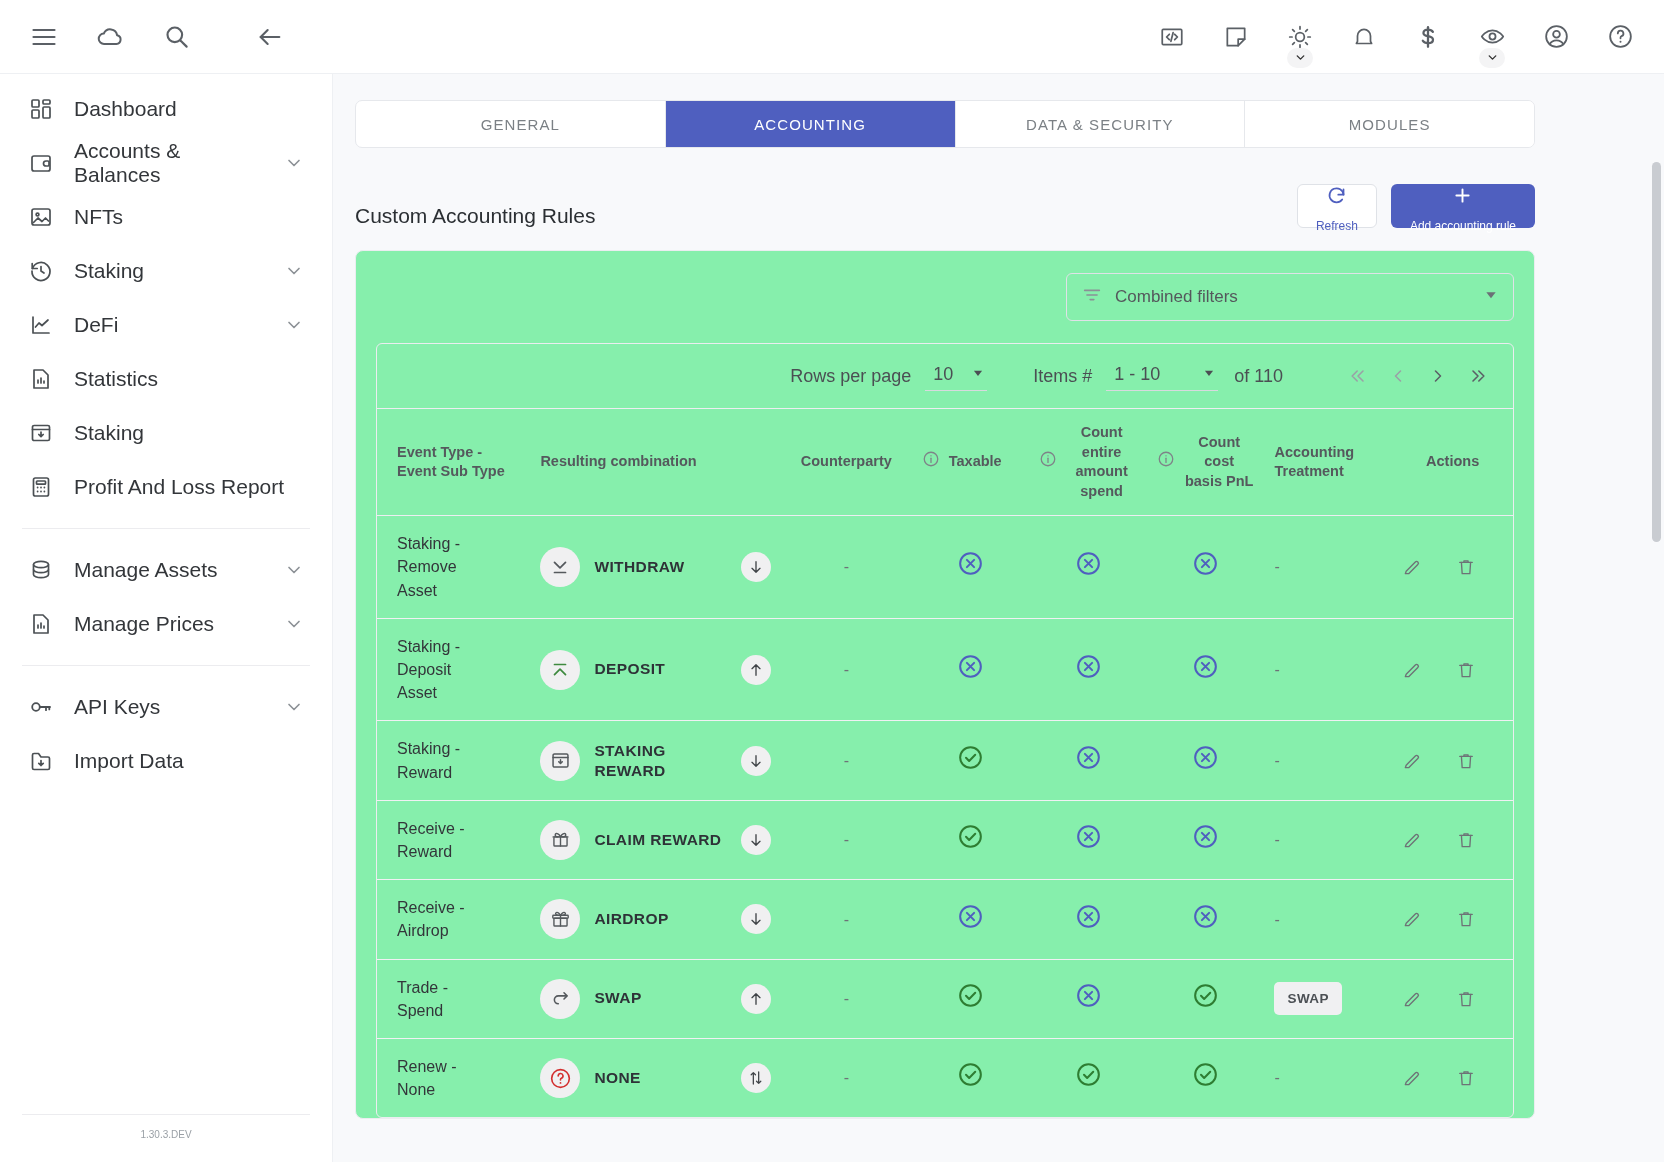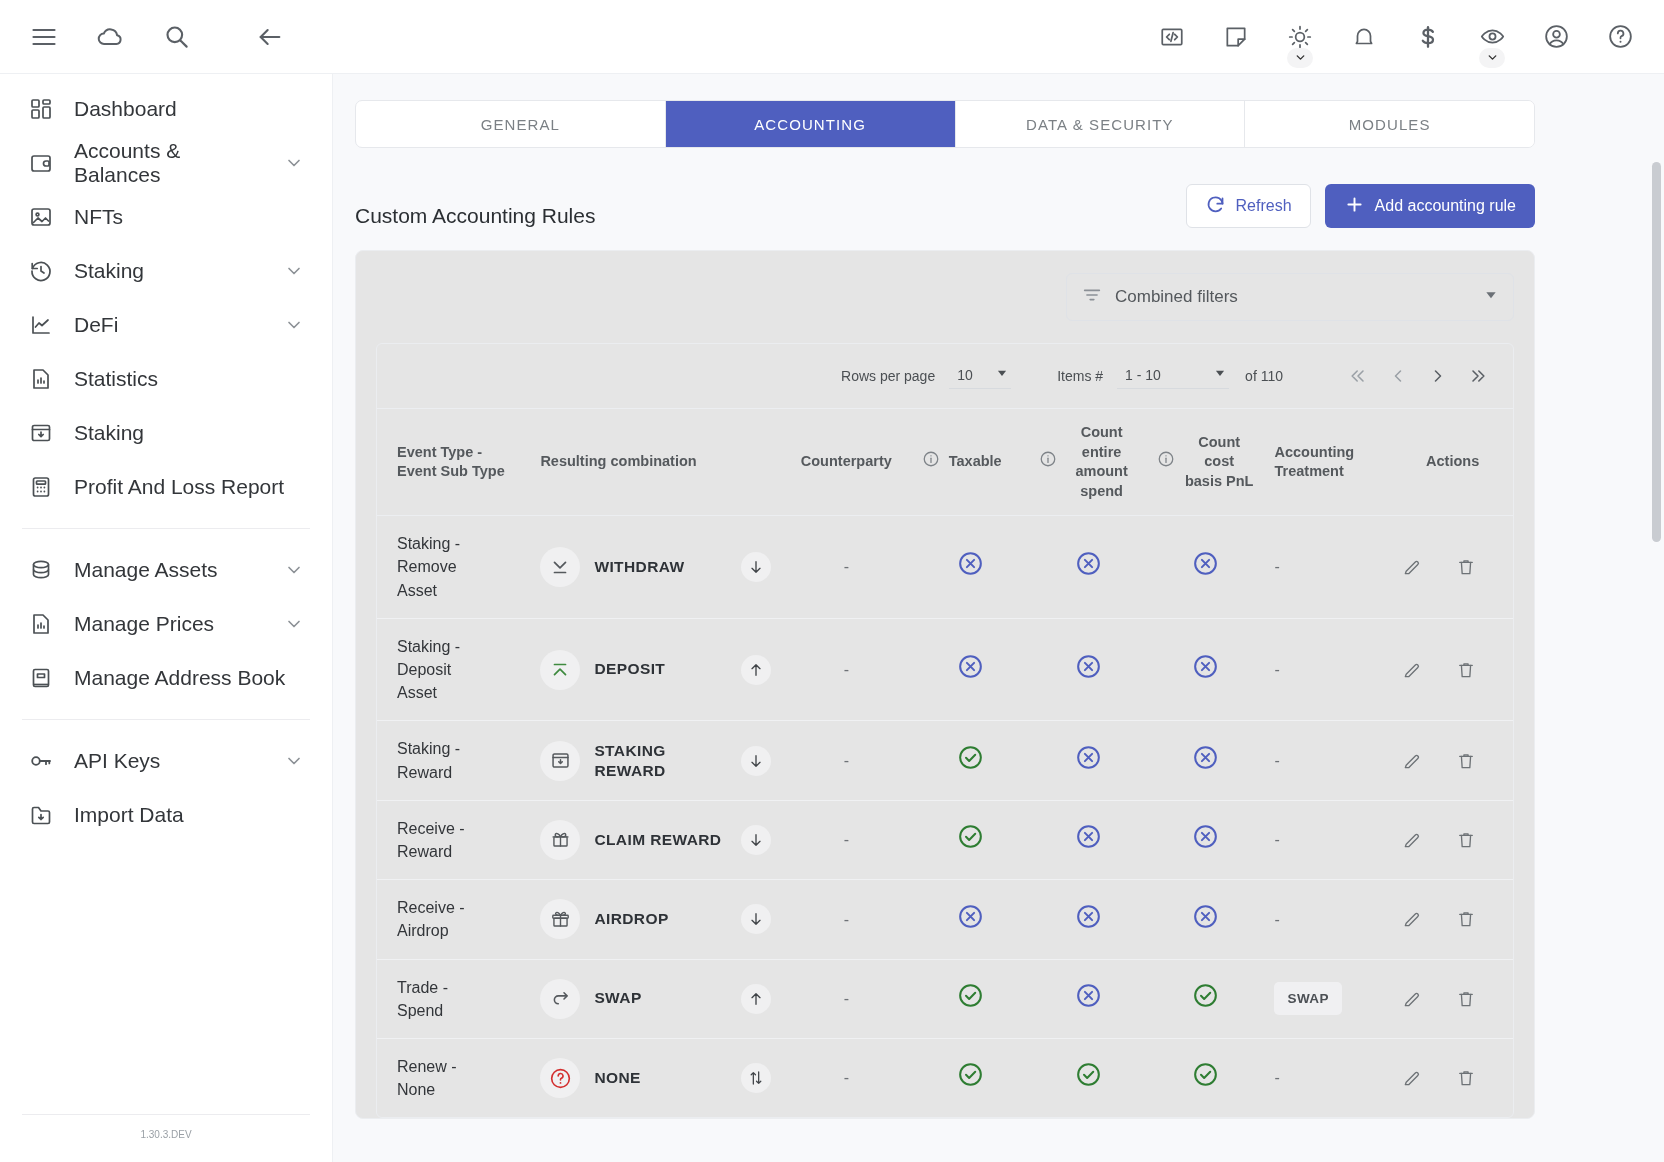--- a/index.html
+++ b/index.html
@@ -71,41 +71,41 @@
     border-right: 1px solid #e6e8ec; background: #fff; height: 100%;
   }
   .tab:last-child { border-right: none; }
   .tab.active { background: #4f5fbf; color: #fff; }
 
   .section-head { display: flex; align-items: flex-end; margin: 36px 0 22px 0; width: 1180px; gap: 6px; }
   .section-title { font-size: 21px; color: #2b2f33; }
   .section-actions { margin-left: auto; display: flex; align-items: center; gap: 14px; }
   .btn {
     height: 44px; border-radius: 6px; display: flex; align-items: center;
-    gap: 10px; padding: 12px 18px; font-size: 16px; cursor: pointer; border: 1px solid transparent;
+    gap: 10px; padding: 0 18px; font-size: 12px; cursor: pointer; border: 1px solid transparent; flex-direction: column;
   }
   .btn-outline { background: #fff; border-color: #dfe2e7; color: #4f5fbf; }
   .btn-primary { background: #4f5fbf; color: #fff; }
 
   .panel {
-    background: #e5e5e5; border: 1px solid #ebedf0; border-radius: 8px;
+    background: #86efac; border: 1px solid #ebedf0; border-radius: 8px;
     width: 1180px; padding: 22px 20px 0 20px;
   }
   .filter-row { display: flex; justify-content: flex-end; }
   .filter-box {
     width: 448px; height: 48px; border: 1px solid #dfe2e7; border-radius: 6px;
     display: flex; align-items: center; padding: 0 14px; gap: 12px; cursor: pointer;
   }
   .filter-text { font-size: 17px; color: #54585c; flex: 1 1 auto; }
 
   .table-wrap { border: 1px solid #ebedf0; border-radius: 6px; margin-top: 22px; }
 
   .pager {
     display: flex; align-items: center; justify-content: flex-end;
-    gap: 0; height: 64px; padding: 0 18px; font-size: 14px; color: #4b4f53;
+    gap: 0; height: 64px; padding: 0 18px; font-size: 18px; color: #4b4f53;
   }
   .pager-label { margin-right: 14px; }
   .pager-select {
     display: flex; align-items: center; gap: 16px; border-bottom: 1px solid #d7dade;
     padding: 3px 2px 5px 8px; cursor: pointer; min-width: 62px; justify-content: space-between;
   }
   .pager-gap { width: 46px; }
   .pager-of { margin-left: 16px; }
   .pager-nav { display: flex; align-items: center; gap: 6px; margin-left: 58px; }
   .pg-btn { width: 34px; height: 34px; display: flex; align-items: center; justify-content: center; color: #9aa0a6; cursor: pointer; border-radius: 50%; }
@@ -387,30 +387,20 @@
                   <path d="M5 3h9l5 5v13H5Z"></path>
                   <path d="M9 16v-3M12 16v-5M15 16v-2" stroke-linecap="round"></path>
                 </svg>
             </span>
             <span class="nav-label">Manage Prices</span>
             <span class="nav-chev">
                 <svg width="20" height="20" viewBox="0 0 24 24" fill="none" stroke="currentColor" stroke-width="2" stroke-linecap="round" stroke-linejoin="round">
                   <path d="m6 9 6 6 6-6"></path>
                 </svg>
               </span>
-          </div>
-          <div class="nav-item">
-            <span class="nav-icon">
-              <svg width="24" height="24" viewBox="0 0 24 24" fill="none" stroke="currentColor" stroke-width="1.7" stroke-linejoin="round">
-                  <rect x="4.5" y="3.5" width="15" height="17" rx="1.5"></rect>
-                  <path d="M4.5 18.5h15"></path>
-                  <path d="M8.5 8h7v3.5h-7Z"></path>
-                </svg>
-            </span>
-            <span class="nav-label">Manage Address Book</span>
           </div>
         </div>
 
         <div class="nav-sep"></div>
 
         <div>
           <div class="nav-item">
             <span class="nav-icon">
               <svg width="24" height="24" viewBox="0 0 24 24" fill="none" stroke="currentColor" stroke-width="1.8" stroke-linecap="round">
                   <circle cx="7" cy="12" r="3.8"></circle>

